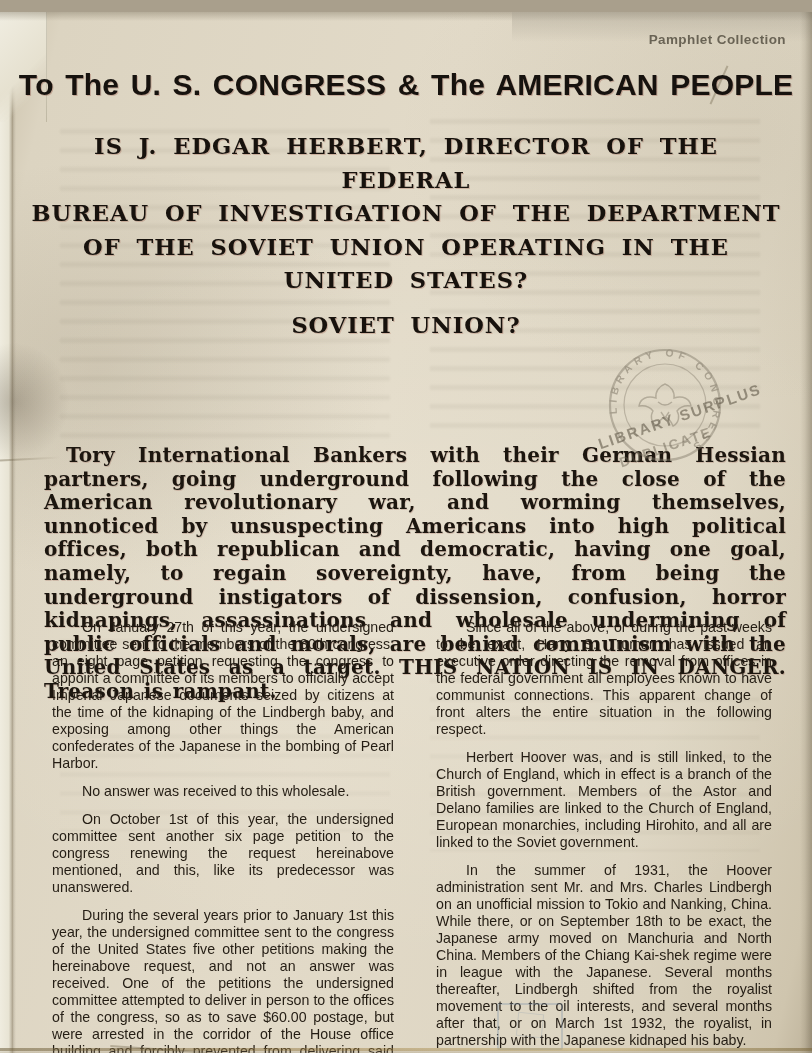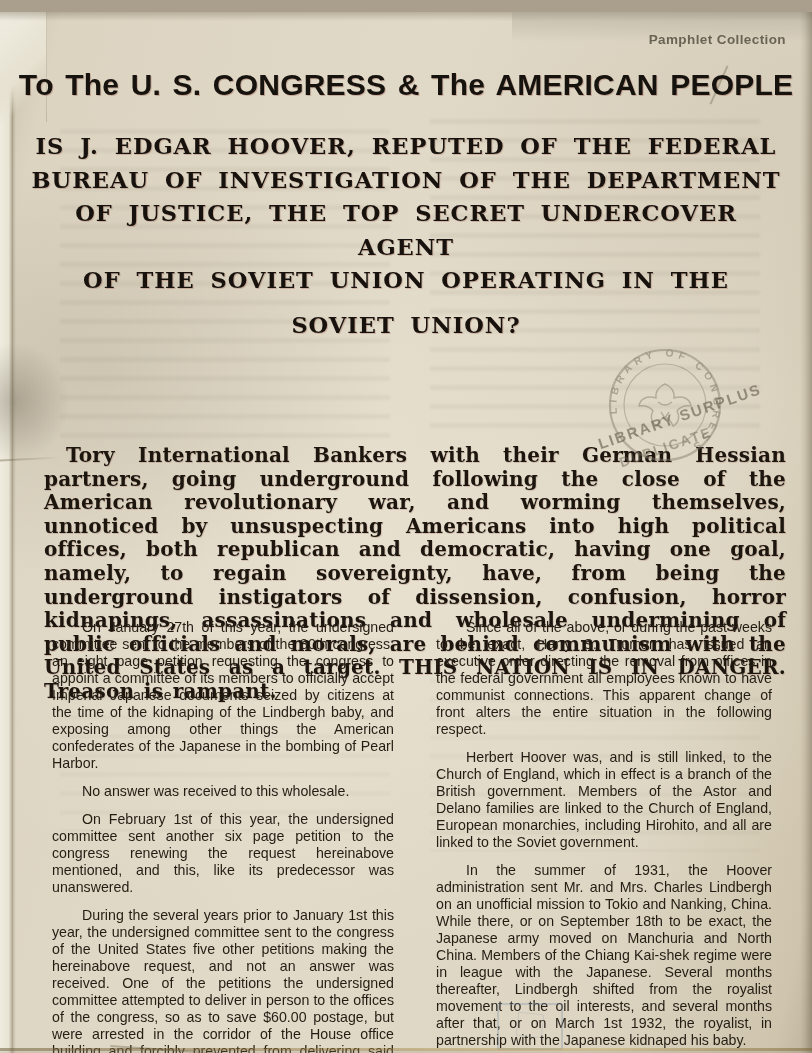--- a/index.html
+++ b/index.html
@@ -102,36 +102,36 @@
   <div class="edge-right"></div>
   <div class="crease-mid"></div>
   <div class="crease-title"></div>
   <div class="smudge"></div>
 
   <div class="collection">Pamphlet Collection</div>
 
   <div class="title">To The U. S. CONGRESS &amp; The AMERICAN PEOPLE</div>
 
   <div class="headline h1">
-    <div>IS J. EDGAR HOOVER, REPUTED OF THE FEDERAL</div>
+    <div>IS J. EDGAR HERBERT, DIRECTOR OF THE FEDERAL</div>
     <div>BUREAU OF INVESTIGATION OF THE DEPARTMENT</div>
-    <div>OF JUSTICE, THE TOP SECRET UNDERCOVER AGENT</div>
     <div>OF THE SOVIET UNION OPERATING IN THE</div>
+    <div>UNITED STATES?</div>
   </div>
 
   <div class="headline h2">
     <div>SOVIET UNION?</div>
   </div>
 
   <div class="intro">Tory International Bankers with their German Hessian partners, going underground following the close of the American revolutionary war, and worming themselves, unnoticed by unsuspecting Americans into high political offices, both republican and democratic, having one goal, namely, to regain sovereignty, have, from being the underground instigators of dissension, confusion, horror kidnapings, assassinations and wholesale undermining of public officials and morals, are behind communism with the United States as a target.  THIS NATION IS IN DANGER.  Treason is rampant.</div>
 
   <div class="col col-left">
     <p>On January 27th of this year, the undersigned committee sent to the members of the 80th congress, an eight page petition requesting the congress to appoint a committee of its members to officially accept Imperial Japanese documents seized by citizens at the time of the kidnaping of the Lindbergh baby, and exposing among other things the American confederates of the Japanese in the bombing of Pearl Harbor.</p>
     <p>No answer was received to this wholesale.</p>
-    <p>On February 1st of this year, the undersigned committee sent another six page petition to the congress renewing the request hereinabove mentioned, and this, like its predecessor was unanswered.</p>
+    <p>On October 1st of this year, the undersigned committee sent another six page petition to the congress renewing the request hereinabove mentioned, and this, like its predecessor was unanswered.</p>
     <p>During the several years prior to January 1st this year, the undersigned committee sent to the congress of the United States five other petitions making the hereinabove request, and not an answer was received. One of the petitions the undersigned committee attempted to deliver in person to the offices of the congress, so as to save $60.00 postage, but were arrested in the corridor of the House office building and forcibly prevented from delivering said petition.</p>
   </div>
 
   <div class="col col-right">
     <p>Since all of the above, or during the past weeks to be exact, Harry S. Truman has issued an executive order directing the removal from offices in the federal government all employees known to have communist connections. This apparent change of front alters the entire situation in the following respect.</p>
     <p>Herbert Hoover was, and is still linked, to the Church of England, which in effect is a branch of the British government. Members of the Astor and Delano families are linked to the Church of England, European monarchies, including Hirohito, and all are linked to the Soviet government.</p>
     <p>In the summer of 1931, the Hoover administration sent Mr. and Mrs. Charles Lindbergh on an unofficial mission to Tokio and Nanking, China. While there, or on September 18th to be exact, the Japanese army moved on Manchuria and North China. Members of the Chiang Kai-shek regime were in league with the Japanese. Several months thereafter, Lindbergh shifted from the royalist movement to the oil interests, and several months after that, or on March 1st 1932, the royalist, in partnership with the Japanese kidnaped his baby.</p>
   </div>
 
   <svg class="seal" viewBox="0 0 118 118">

